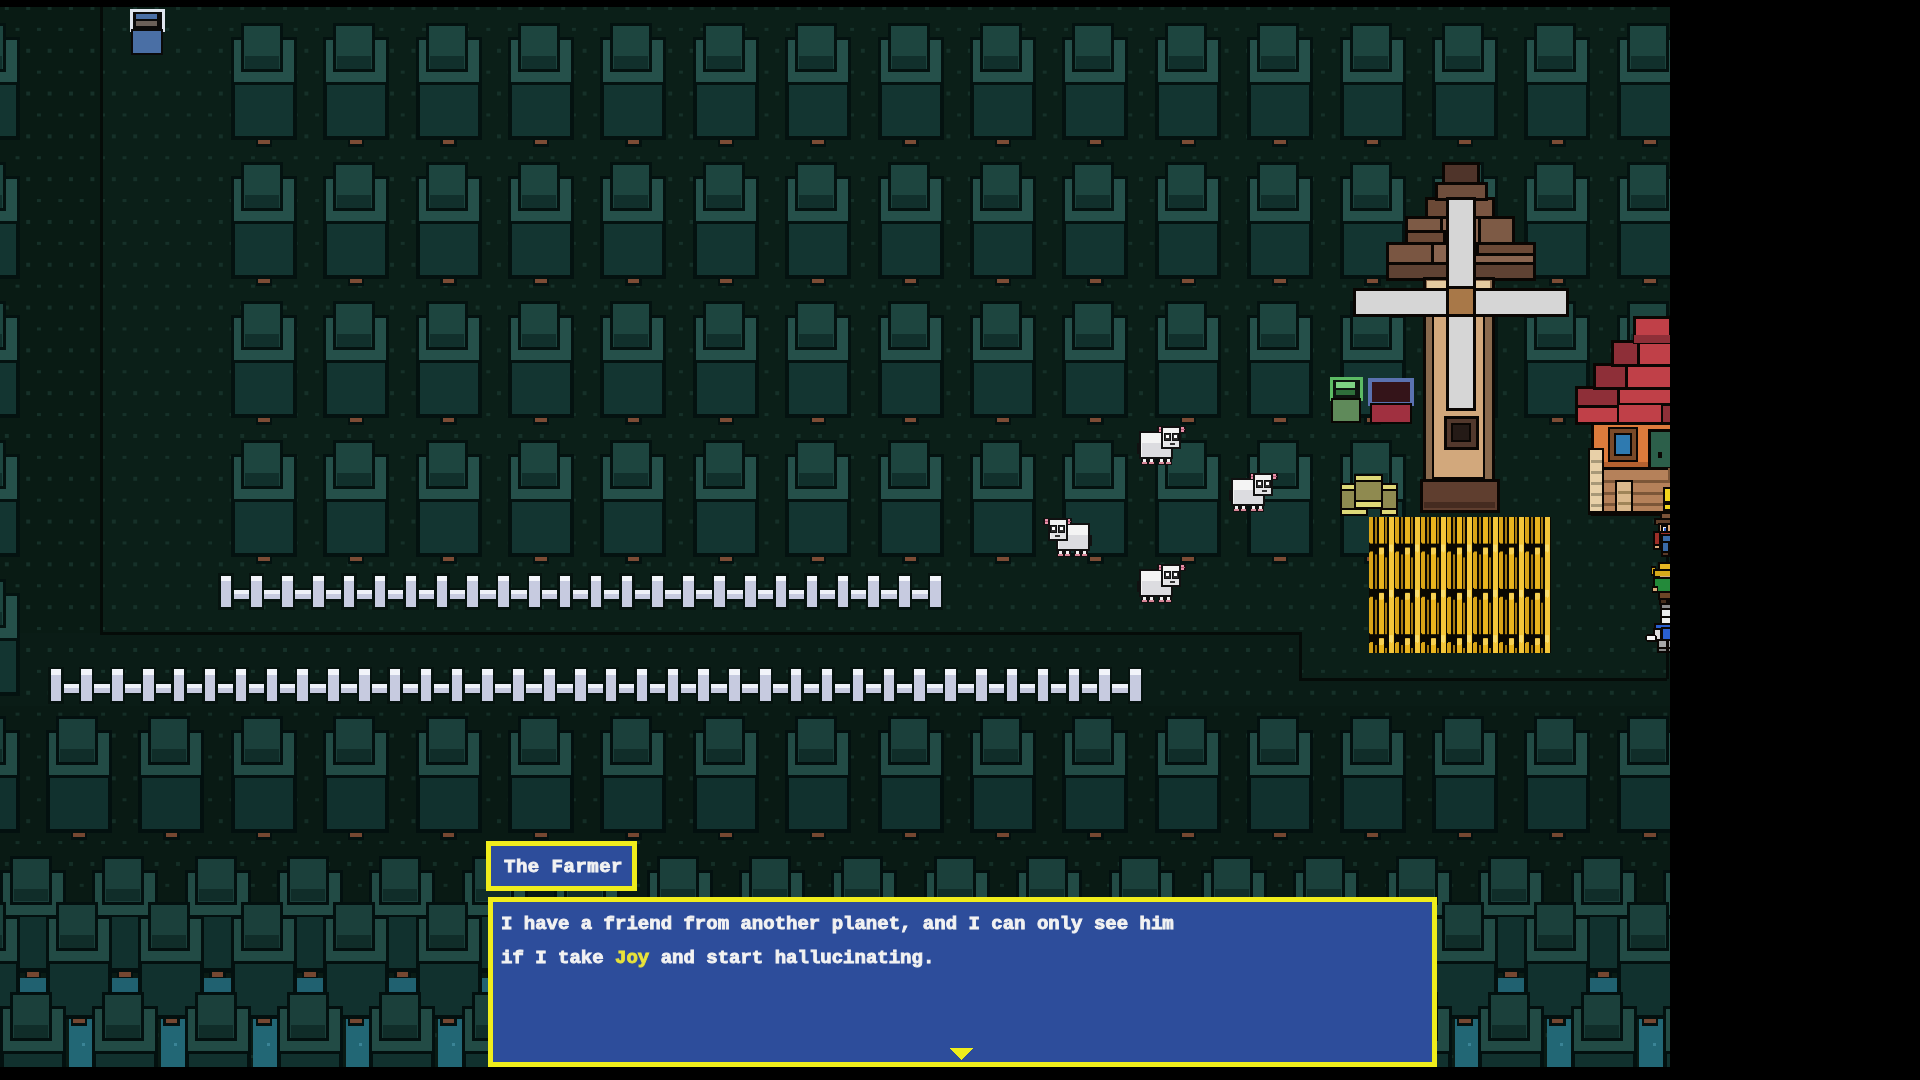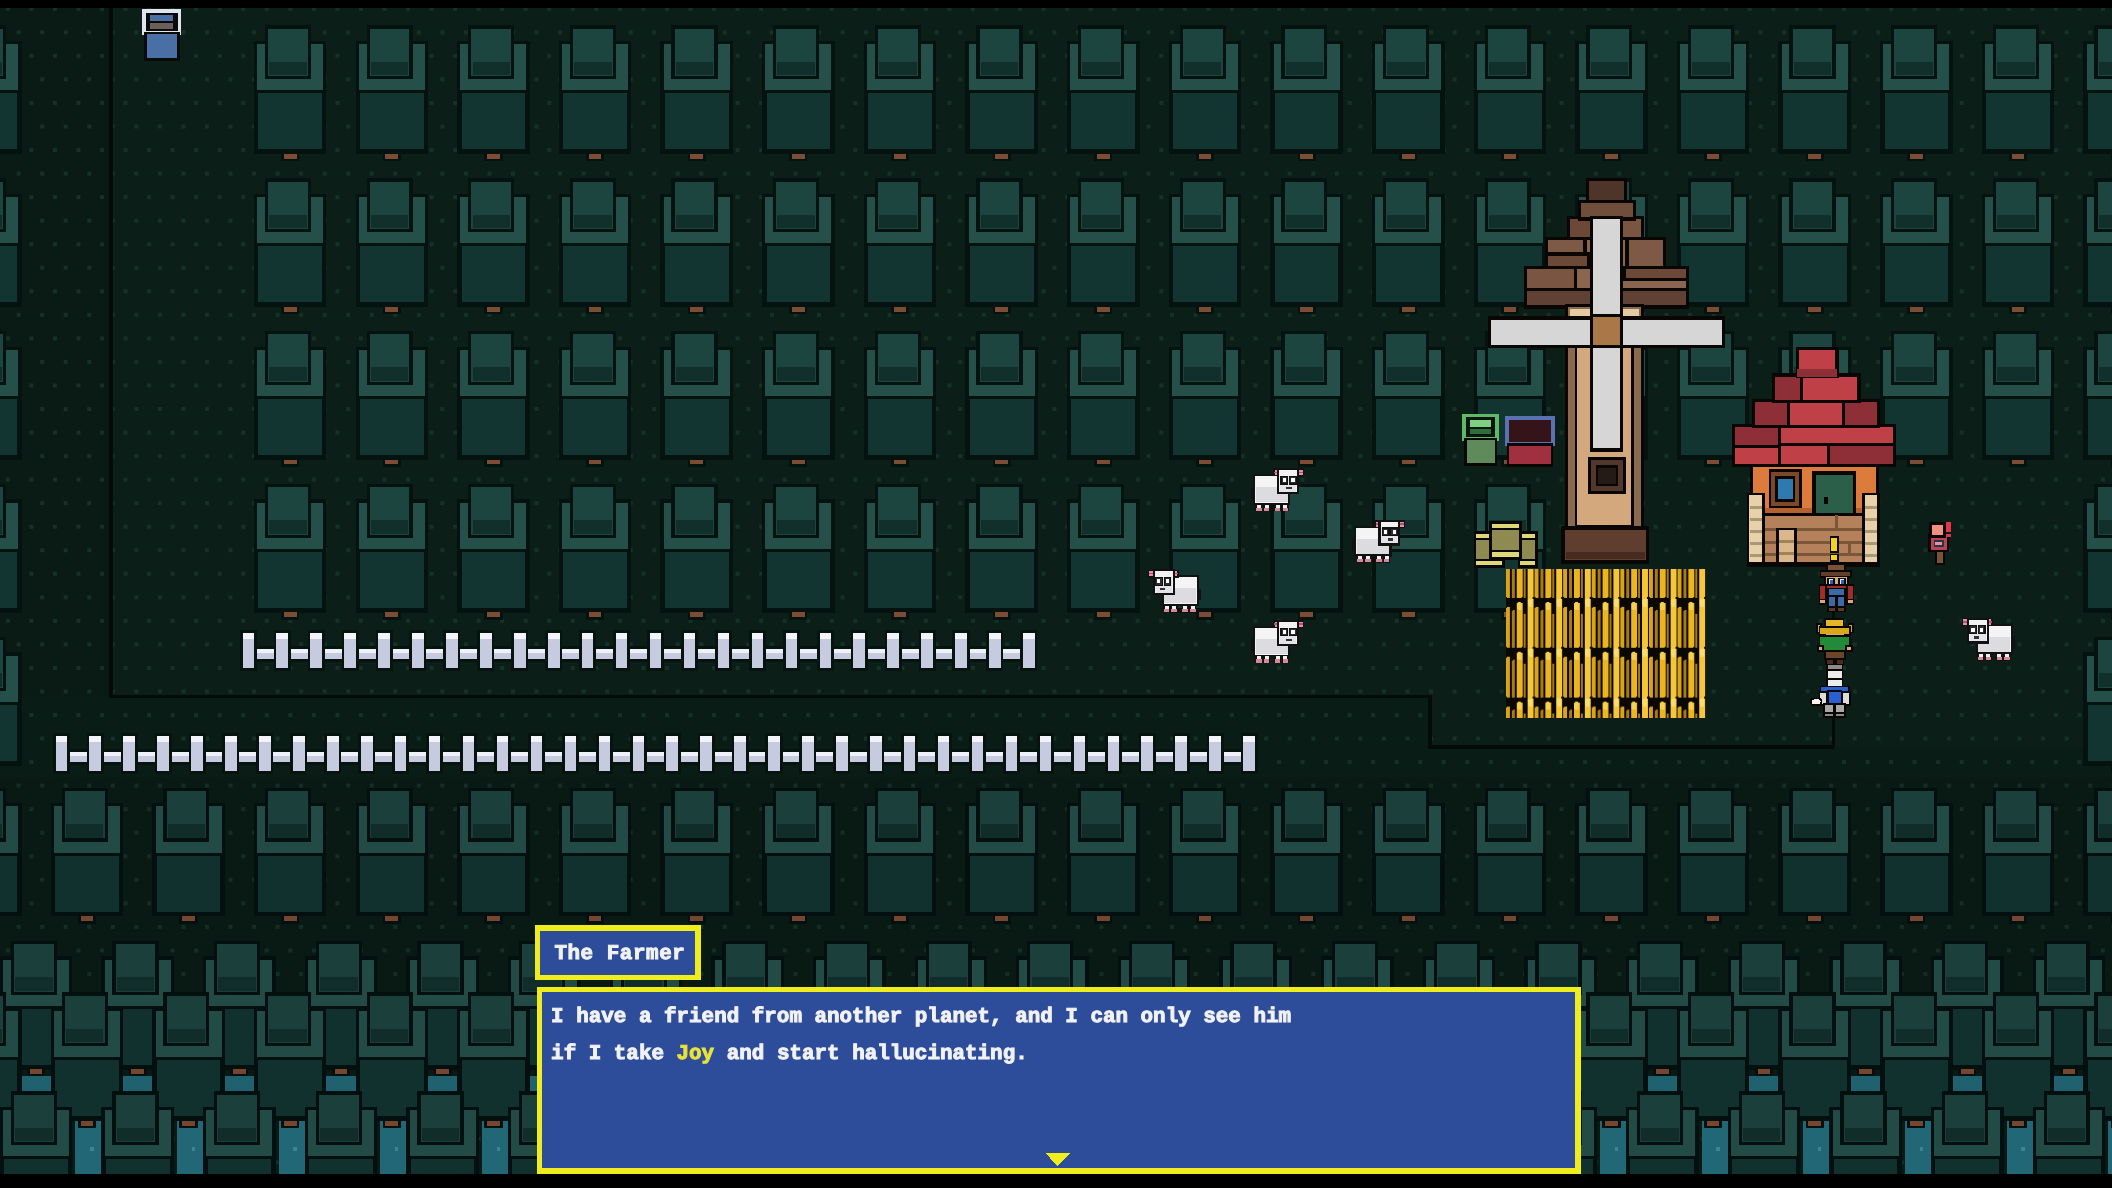--- a/index.html
+++ b/index.html
@@ -1,16 +1,16 @@
 <!DOCTYPE html>
 <html><head>
 <meta charset="utf-8">
 <style>
 html,body{margin:0;padding:0;background:#000;}
-#game{position:relative;width:1920px;height:1080px;overflow:hidden;font-family:"Liberation Mono",monospace;}
+#game{position:relative;width:1670px;height:1080px;overflow:hidden;font-family:"Liberation Mono",monospace;}
 </style>
 </head>
 <body>
 <div id="game">
 <svg width="1920" height="1080" viewBox="0 0 1920 1080" shape-rendering="crispEdges">
 <defs>
 <pattern id="dots" width="21.4" height="42.8" patternUnits="userSpaceOnUse">
   <rect width="21.4" height="42.8" fill="none"></rect>
   <rect x="5" y="6" width="3.6" height="3.6" fill="#163129"></rect>
   <rect x="15.5" y="27.4" width="3.6" height="3.6" fill="#163129"></rect>

